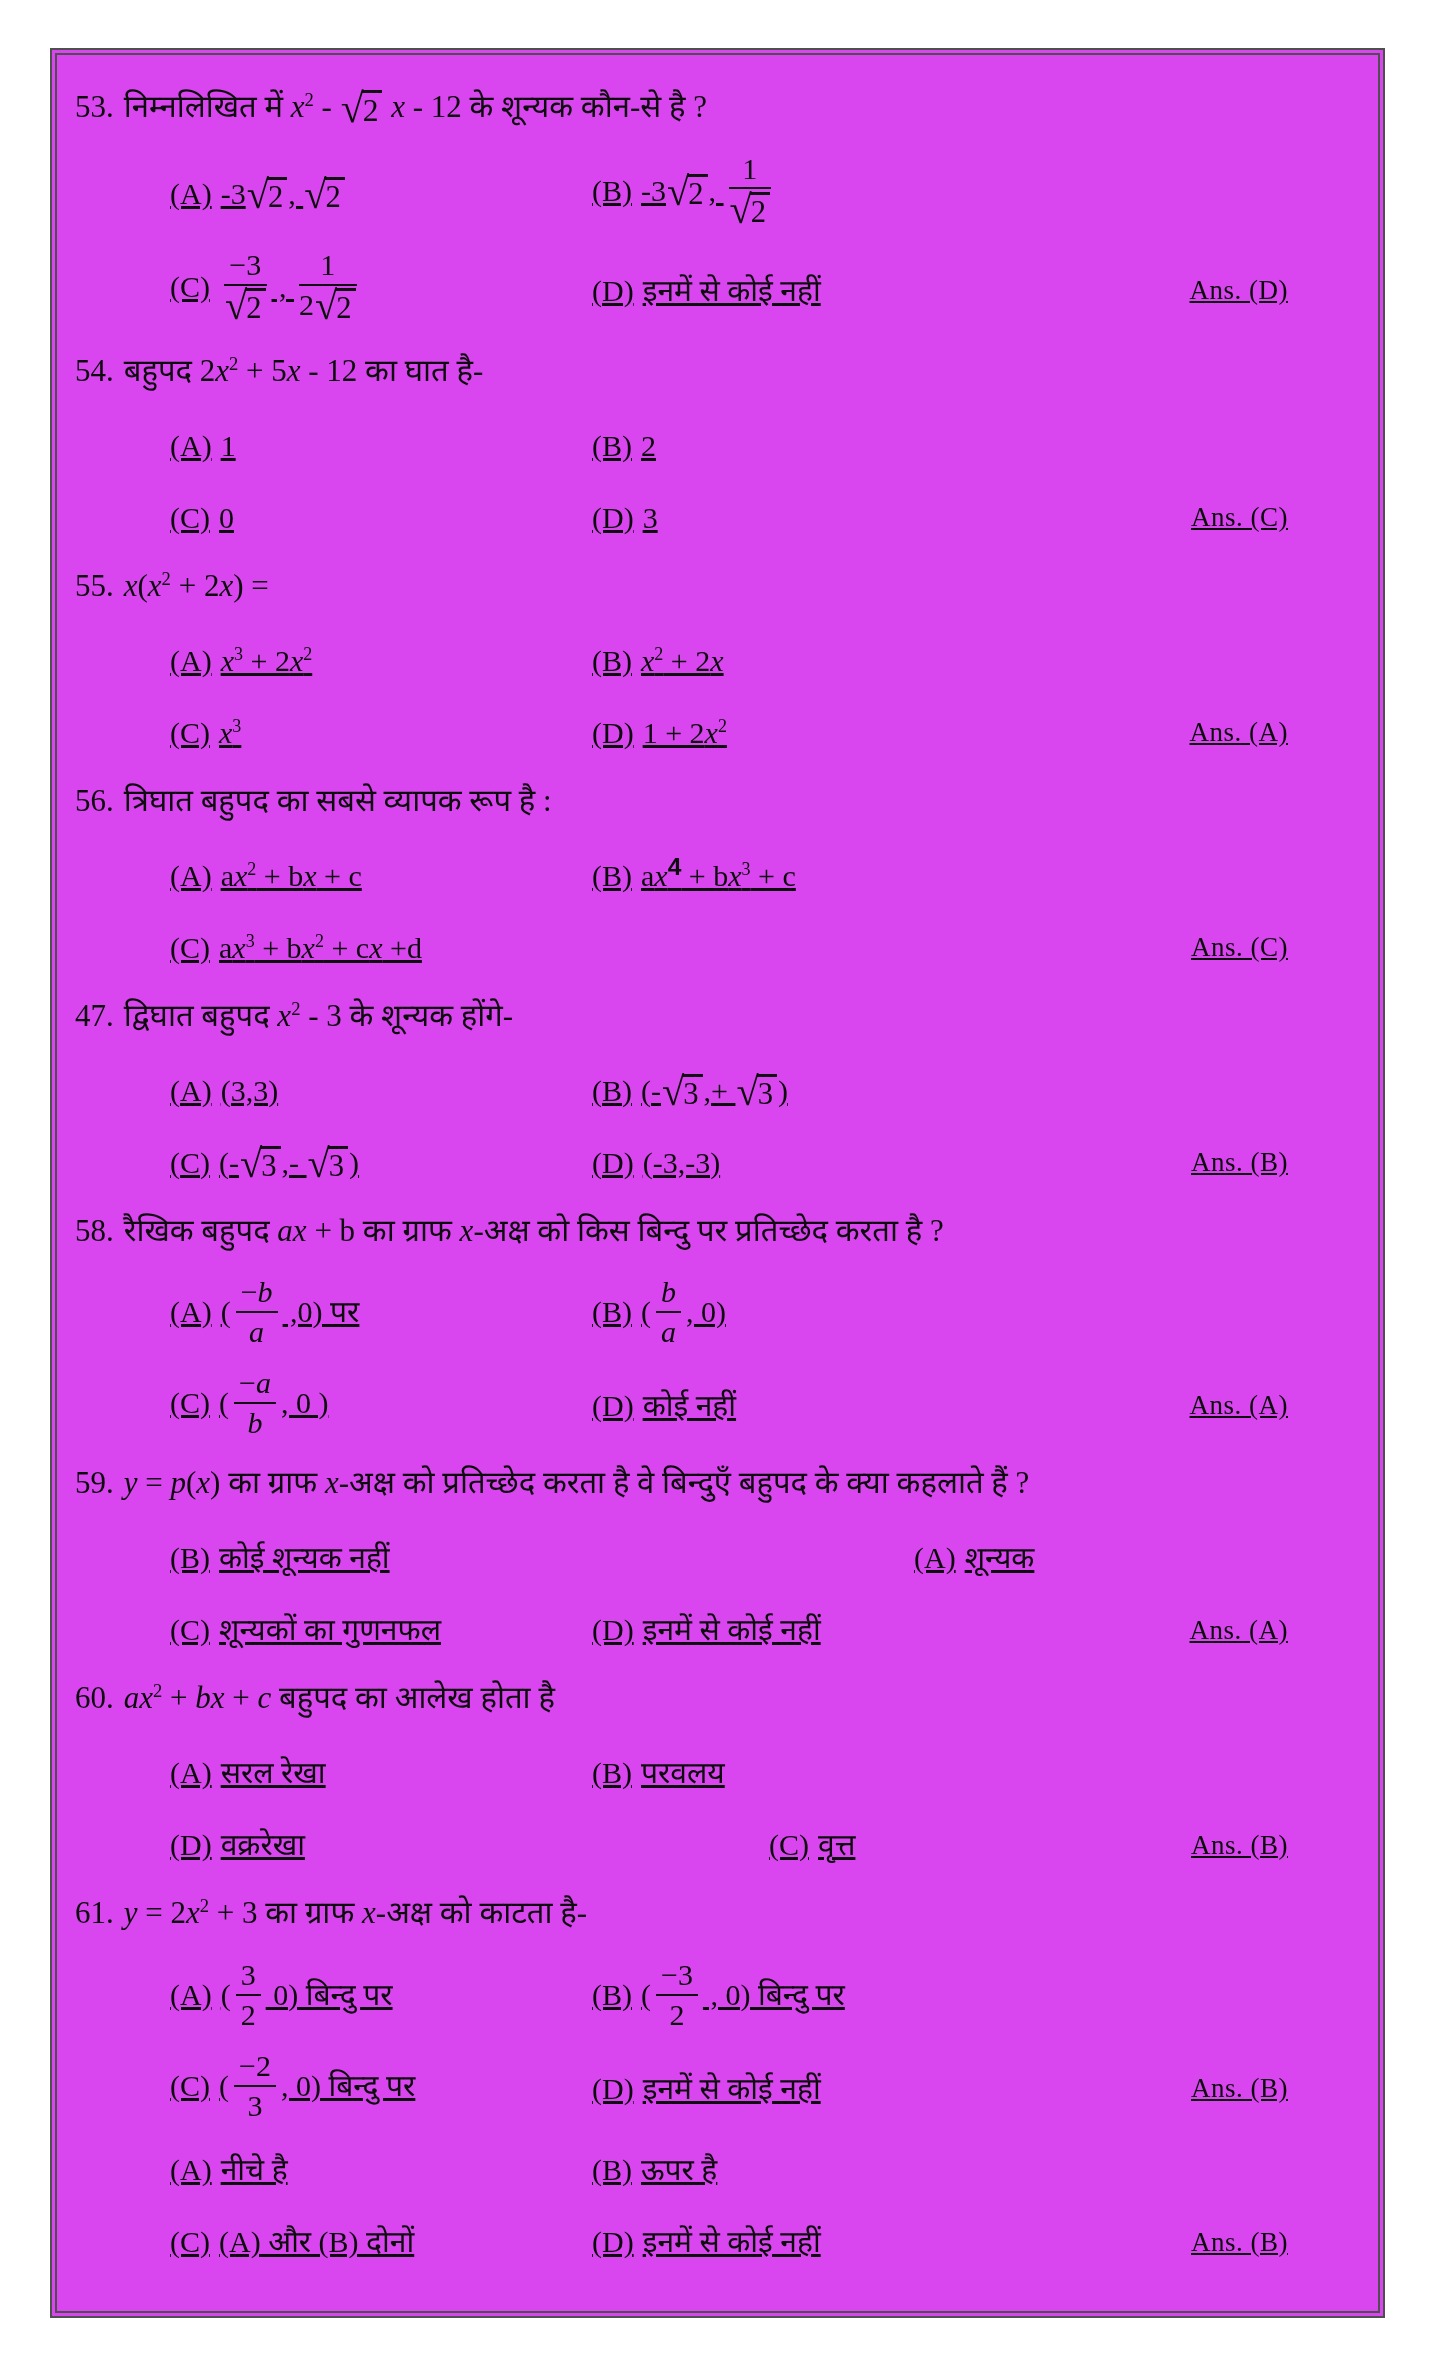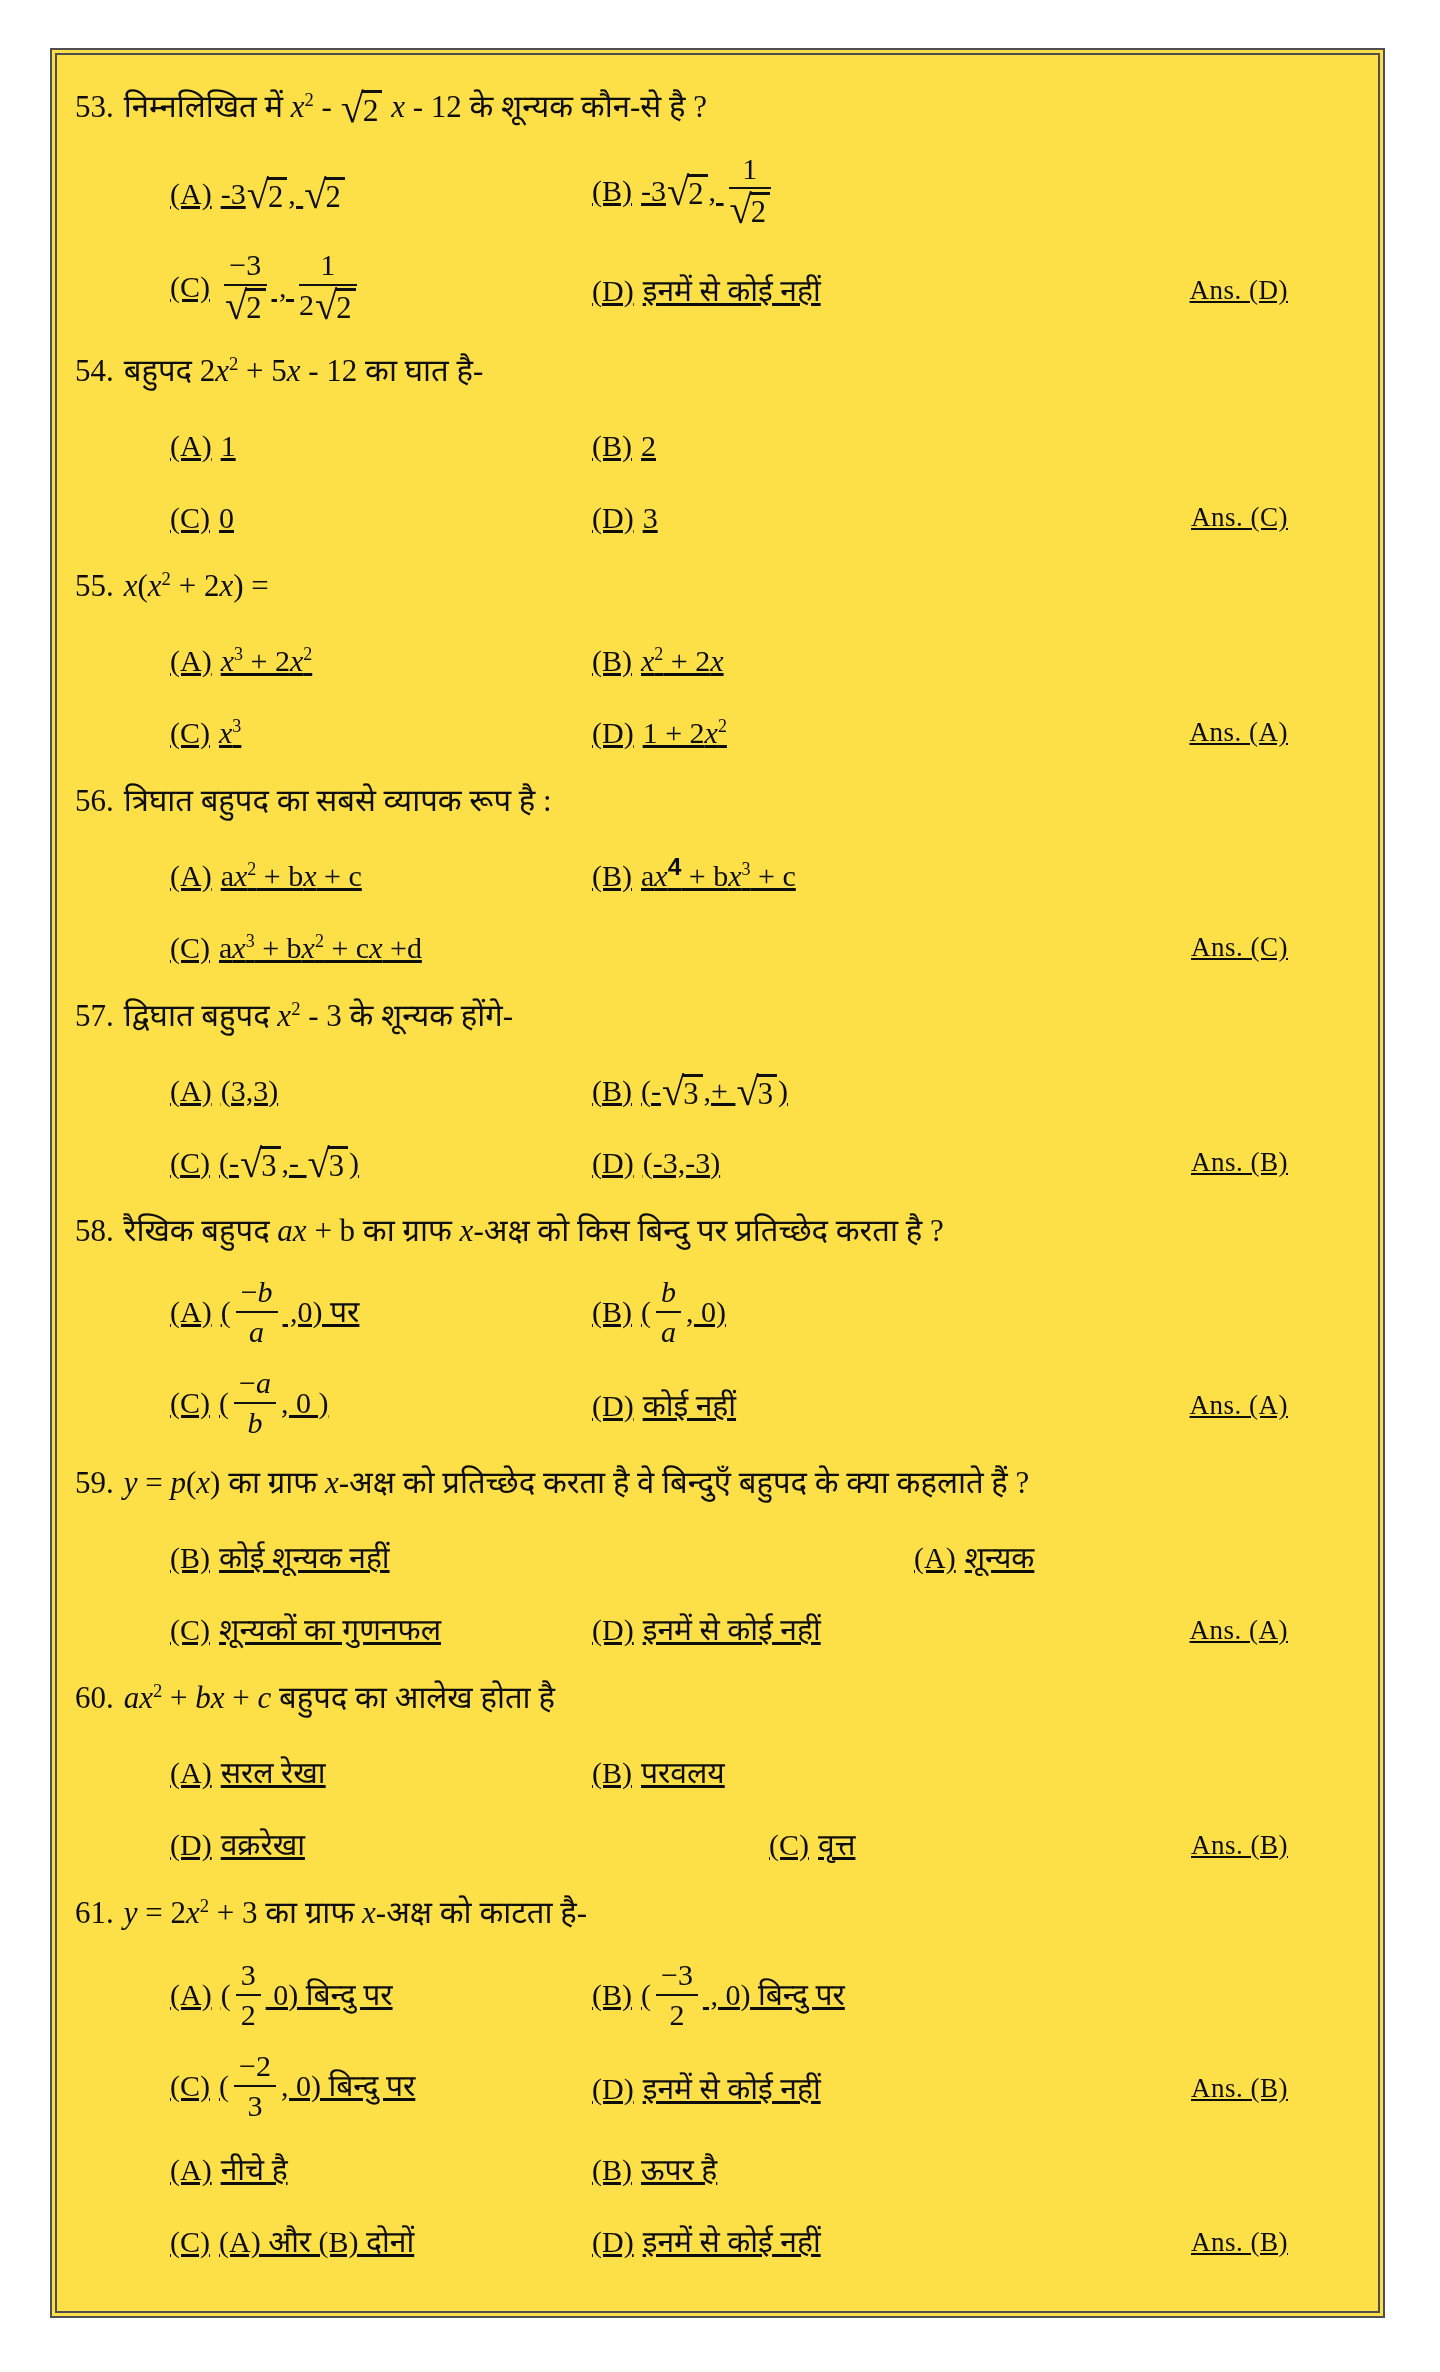--- a/index.html
+++ b/index.html
@@ -15,21 +15,21 @@
     color: #0d0d0d;
     overflow: hidden;
   }
   .sheet {
     position: absolute;
     left: 50px;
     top: 48px;
     right: 55px;
     bottom: 54px;
     border: 7px double #4f4f4f;
-    background: #fde047;
+    background: #d946ef;
     box-sizing: border-box;
   }
   .content {
     padding: 30px 42px 0 18px;
   }
   .question { margin-bottom: 12px; }
   .stem {
     font-size: 31px;
     line-height: 1.45;
     margin-bottom: 26px;
@@ -192,21 +192,21 @@
       <div class="opt c2"><span class="olabel">(B)</span><span class="ocontent">a<i>x</i><sup class="big">4</sup> + b<i>x</i><sup>3</sup> + c</span></div>
     </div>
     <div class="opt-row">
       <div class="opt c1"><span class="olabel">(C)</span><span class="ocontent">a<i>x</i><sup>3</sup> + b<i>x</i><sup>2</sup> + c<i>x</i> +d</span></div>
       <div class="ans">Ans. (C)</div>
     </div>
   </section>
 
   <section class="question">
     <div class="stem">
-      <span class="qnum">57.</span><span class="stem-text">द्विघात बहुपद <i>x</i><sup>2</sup> - 3 के शून्यक होंगे-</span>
+      <span class="qnum">47.</span><span class="stem-text">द्विघात बहुपद <i>x</i><sup>2</sup> - 3 के शून्यक होंगे-</span>
     </div>
     <div class="opt-row">
       <div class="opt c1"><span class="olabel">(A)</span><span class="ocontent">(3,3)</span></div>
       <div class="opt c2"><span class="olabel">(B)</span><span class="ocontent">(-<span class="sqrt">
                 <span class="rad">√</span>
                 <span class="vinc">3</span>
               </span>,+ <span class="sqrt">
                 <span class="rad">√</span>
                 <span class="vinc">3</span>
               </span>)</span></div>

